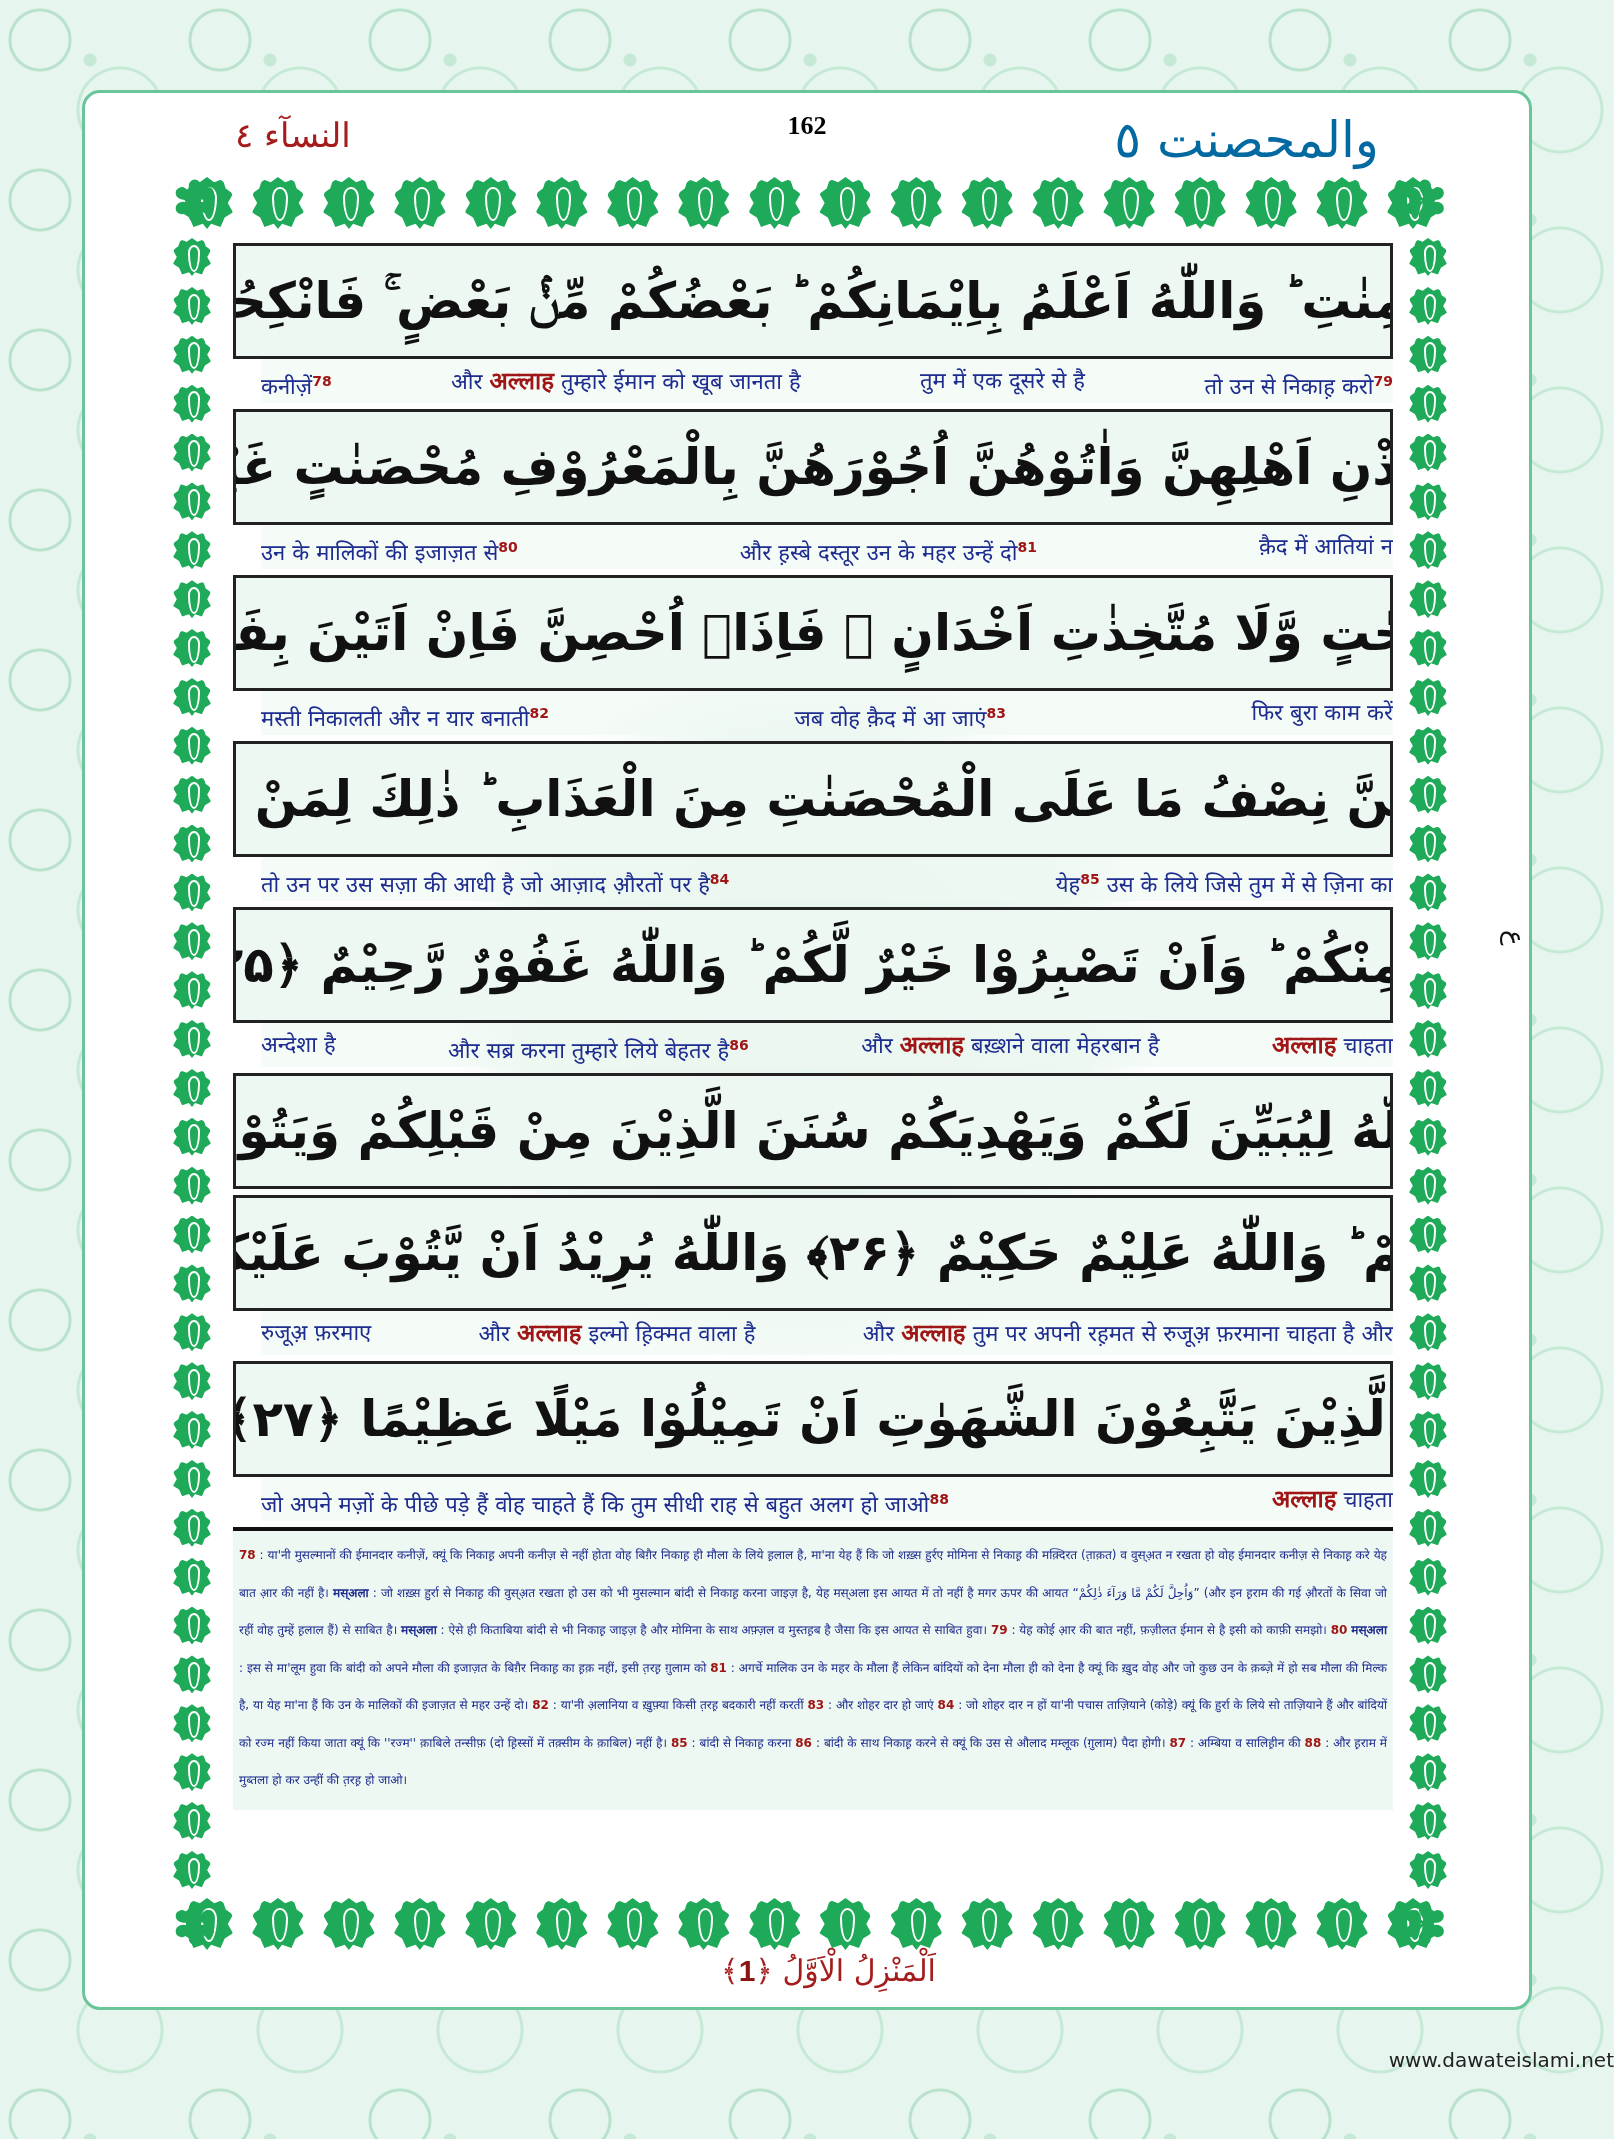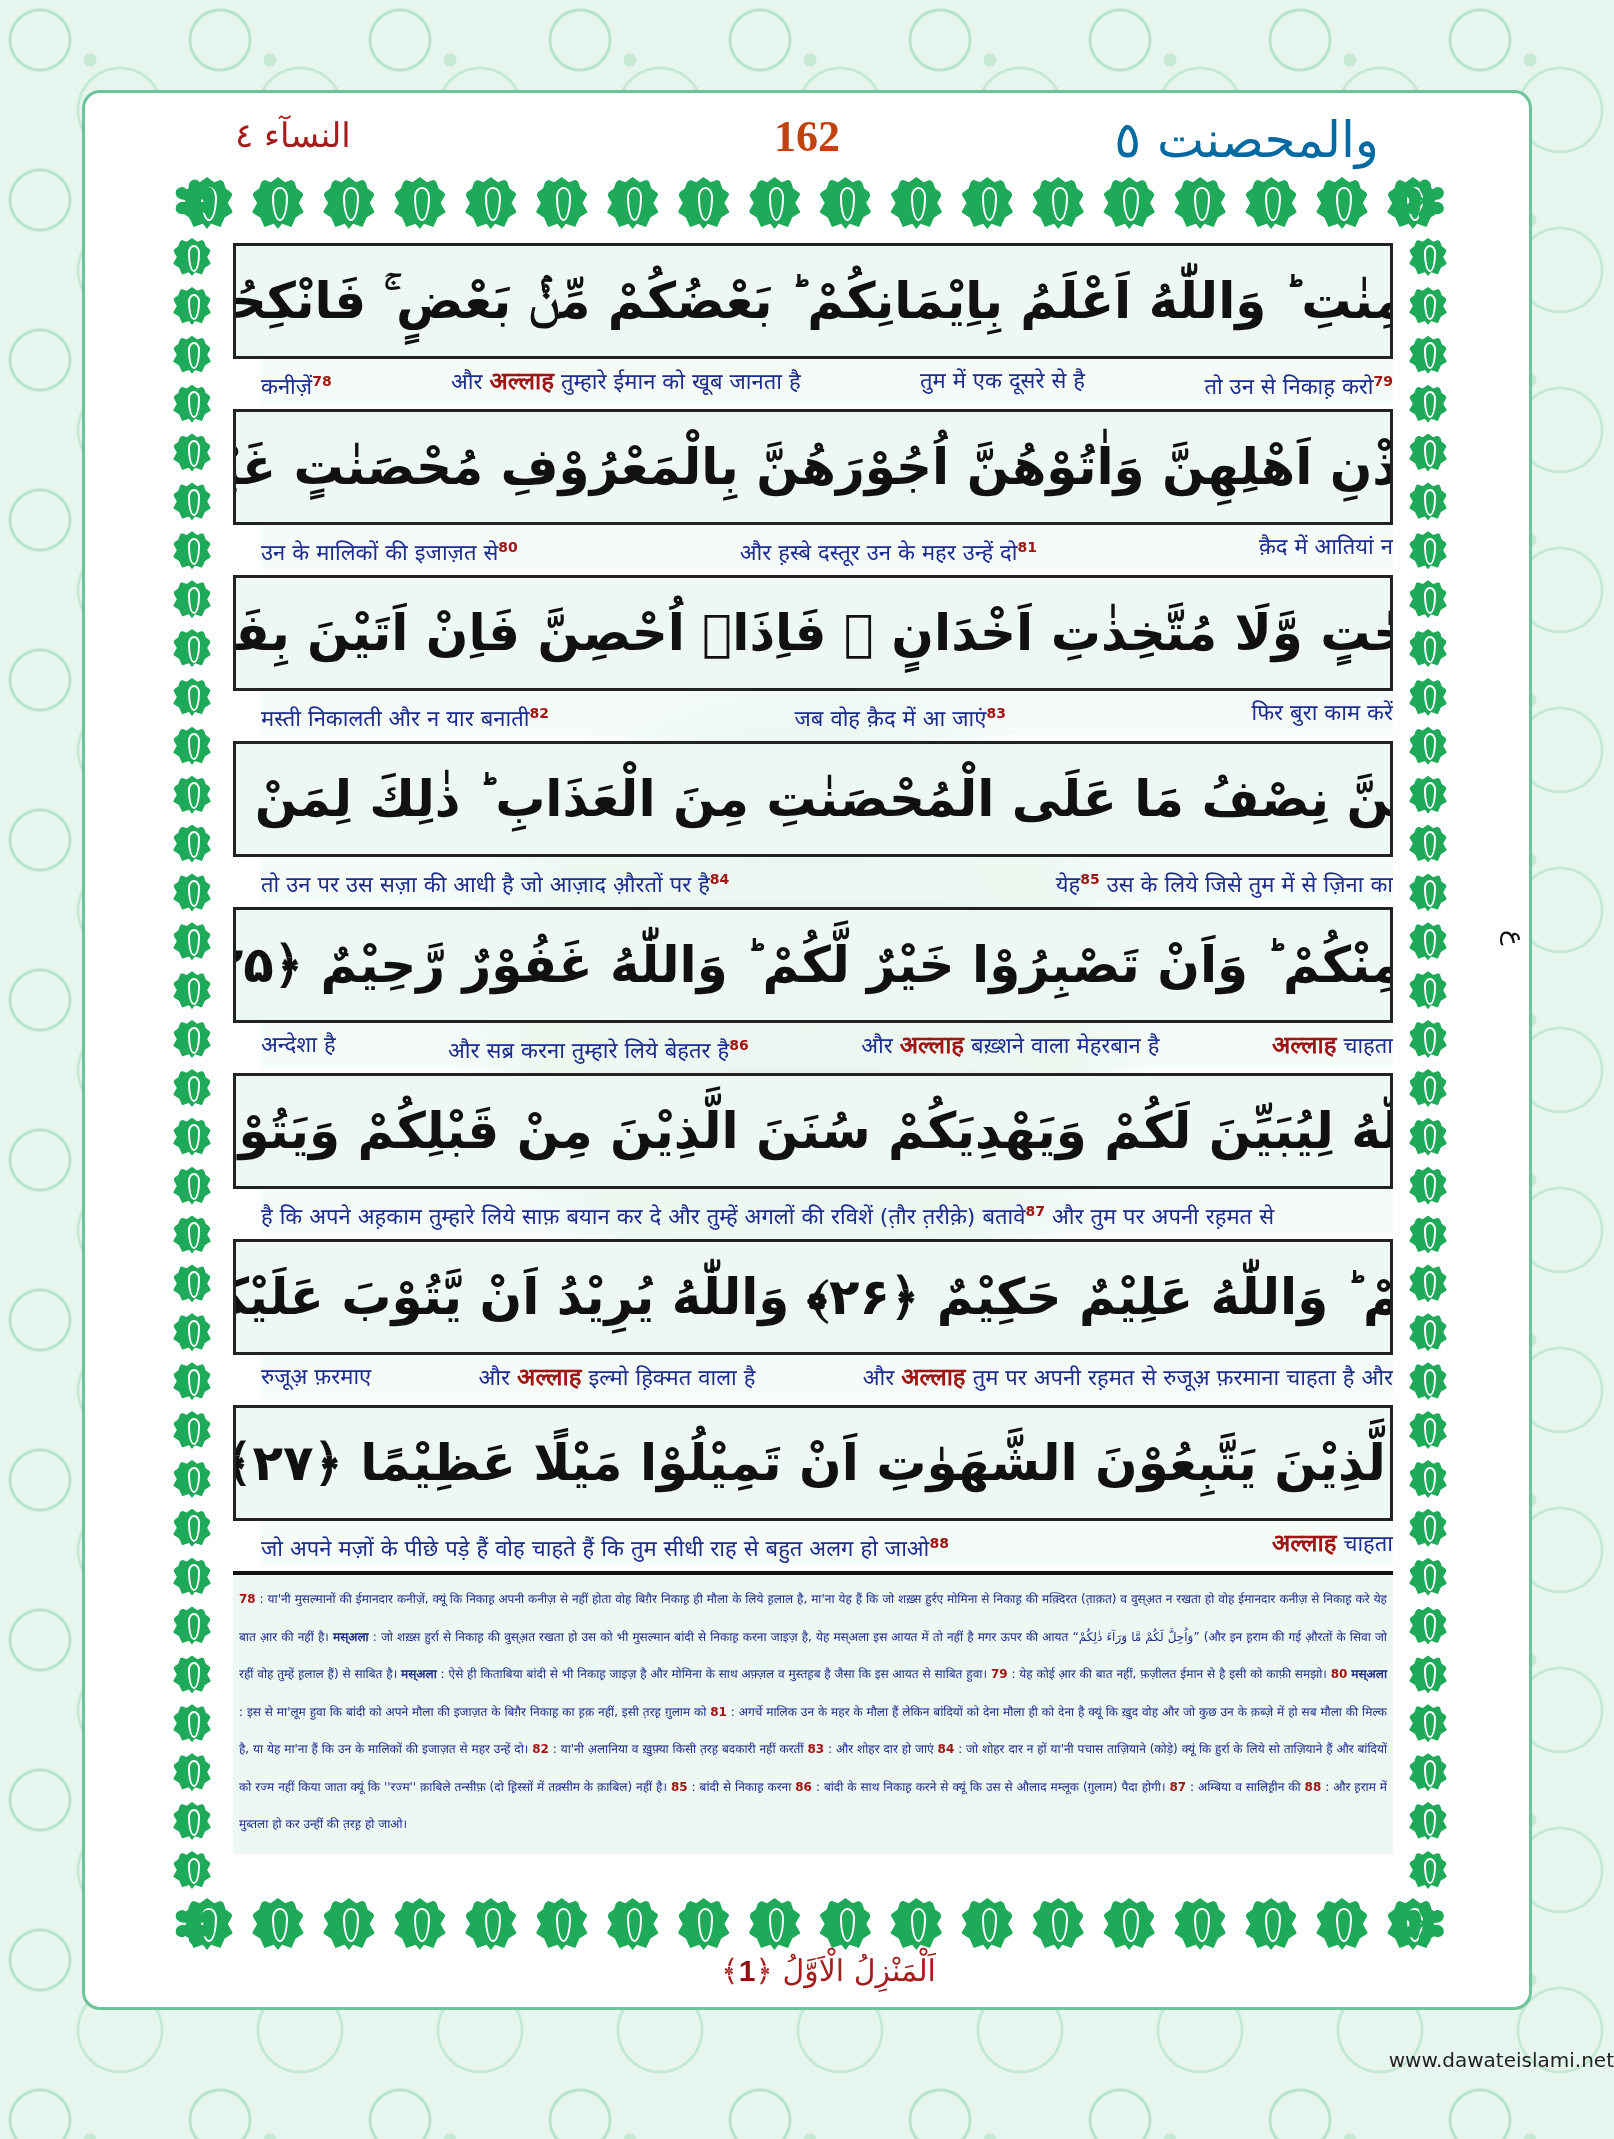--- a/index.html
+++ b/index.html
@@ -25,21 +25,21 @@
   .header {
     position: absolute; left: 0; right: 0; top: 18px; height: 50px;
   }
   .hdr-left {
     position: absolute; left: 150px; top: 4px;
     color: #a51c1c; font-family: "DejaVu Serif", serif; font-size: 34px;
     direction: rtl;
   }
   .hdr-center {
     position: absolute; left: 0; right: 0; top: 0; text-align: center;
-    color: #c2410c; font-family: "Liberation Serif", serif; font-weight: bold; font-size: 44px;
+    color: #000000; font-family: "Liberation Serif", serif; font-weight: bold; font-size: 26px;
   }
   .hdr-right {
     position: absolute; right: 150px; top: 0;
     color: #0369a1; font-family: "DejaVu Serif", serif; font-size: 50px;
     direction: rtl;
   }
   
   .orn-frame {
     position: absolute; left: 75px; top: 78px; width: 1300px; height: 1785px;
   }
@@ -304,23 +304,20 @@
       <div class="trans">
         <span>अन्देशा है</span>
         <span><span>और सब्र करना तुम्हारे लिये बेहतर है</span><sup>86</sup></span>
         <span><span>और</span> <span class="allah">अल्लाह</span> <span>बख़्शने वाला मेहरबान है</span></span>
         <span><span class="allah">अल्लाह</span> <span>चाहता</span></span>
       </div>
     </div>
 
     <div class="block">
       <div class="ayah-box">اللّٰهُ لِیُبَیِّنَ لَكُمْ وَیَهْدِیَكُمْ سُنَنَ الَّذِیْنَ مِنْ قَبْلِكُمْ وَیَتُوْبَ</div>
-      <div class="trans">
-        <span><span>है कि अपने अह़काम तुम्हारे लिये साफ़ बयान कर दे और तुम्हें अगलों की रविशें (त़ौर त़रीक़े) बतावे</span><sup>87</sup> <span>और तुम पर अपनी रह़मत से</span></span>
-      </div>
     </div>
 
     <div class="block">
       <div class="ayah-box">عَلَیْكُمْ ؕ وَاللّٰهُ عَلِیْمٌ حَكِیْمٌ ﴿۲۶﴾ وَاللّٰهُ یُرِیْدُ اَنْ یَّتُوْبَ عَلَیْكُمْ ۫ وَ</div>
       <div class="trans">
         <span>रुजूअ़ फ़रमाए</span>
         <span><span>और</span> <span class="allah">अल्लाह</span> <span>इल्मो ह़िक्मत वाला है</span></span>
         <span><span>और</span> <span class="allah">अल्लाह</span> <span>तुम पर अपनी रह़मत से रुजूअ़ फ़रमाना चाहता है और</span></span>
       </div>
     </div>

